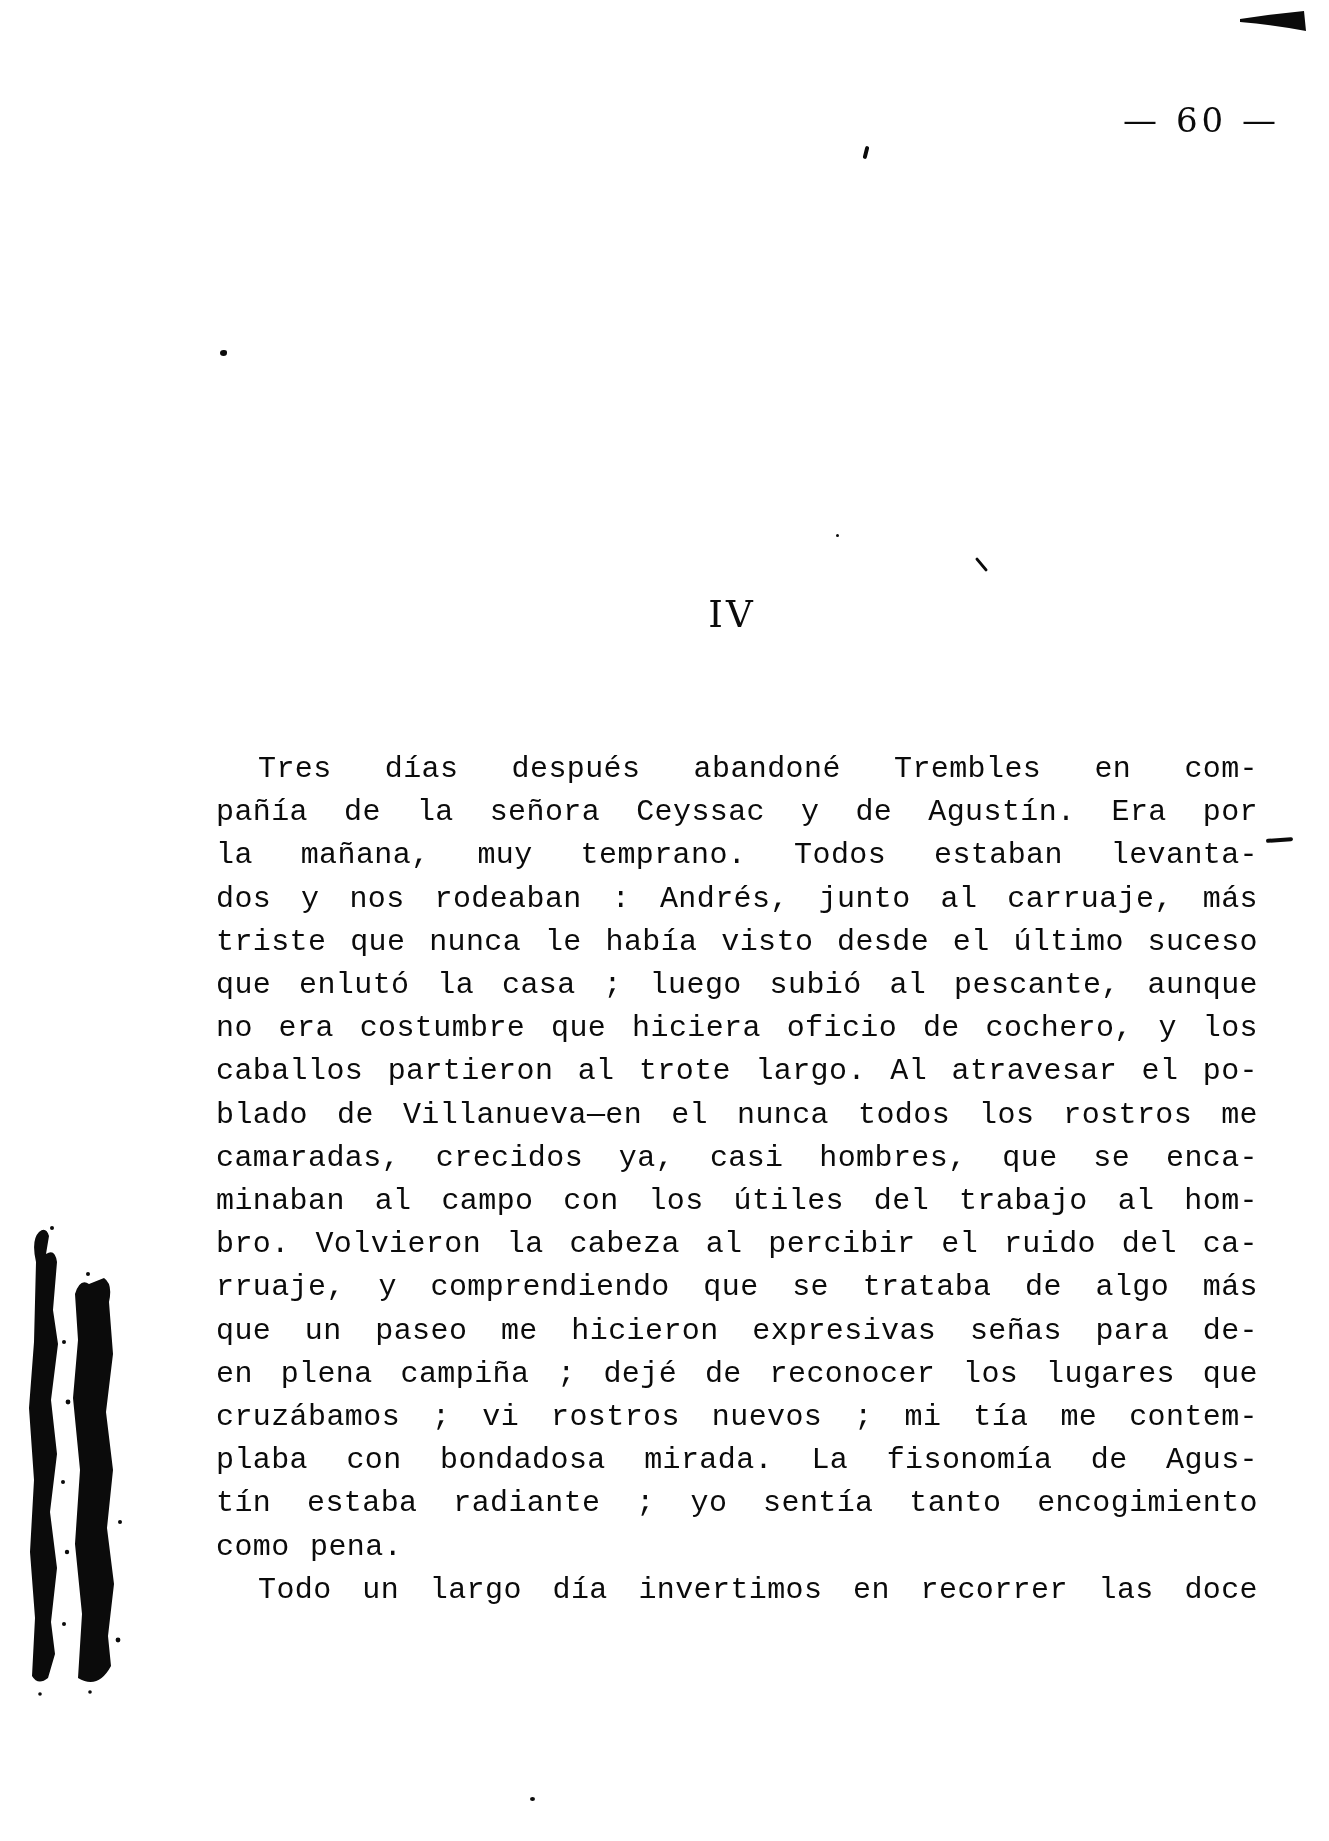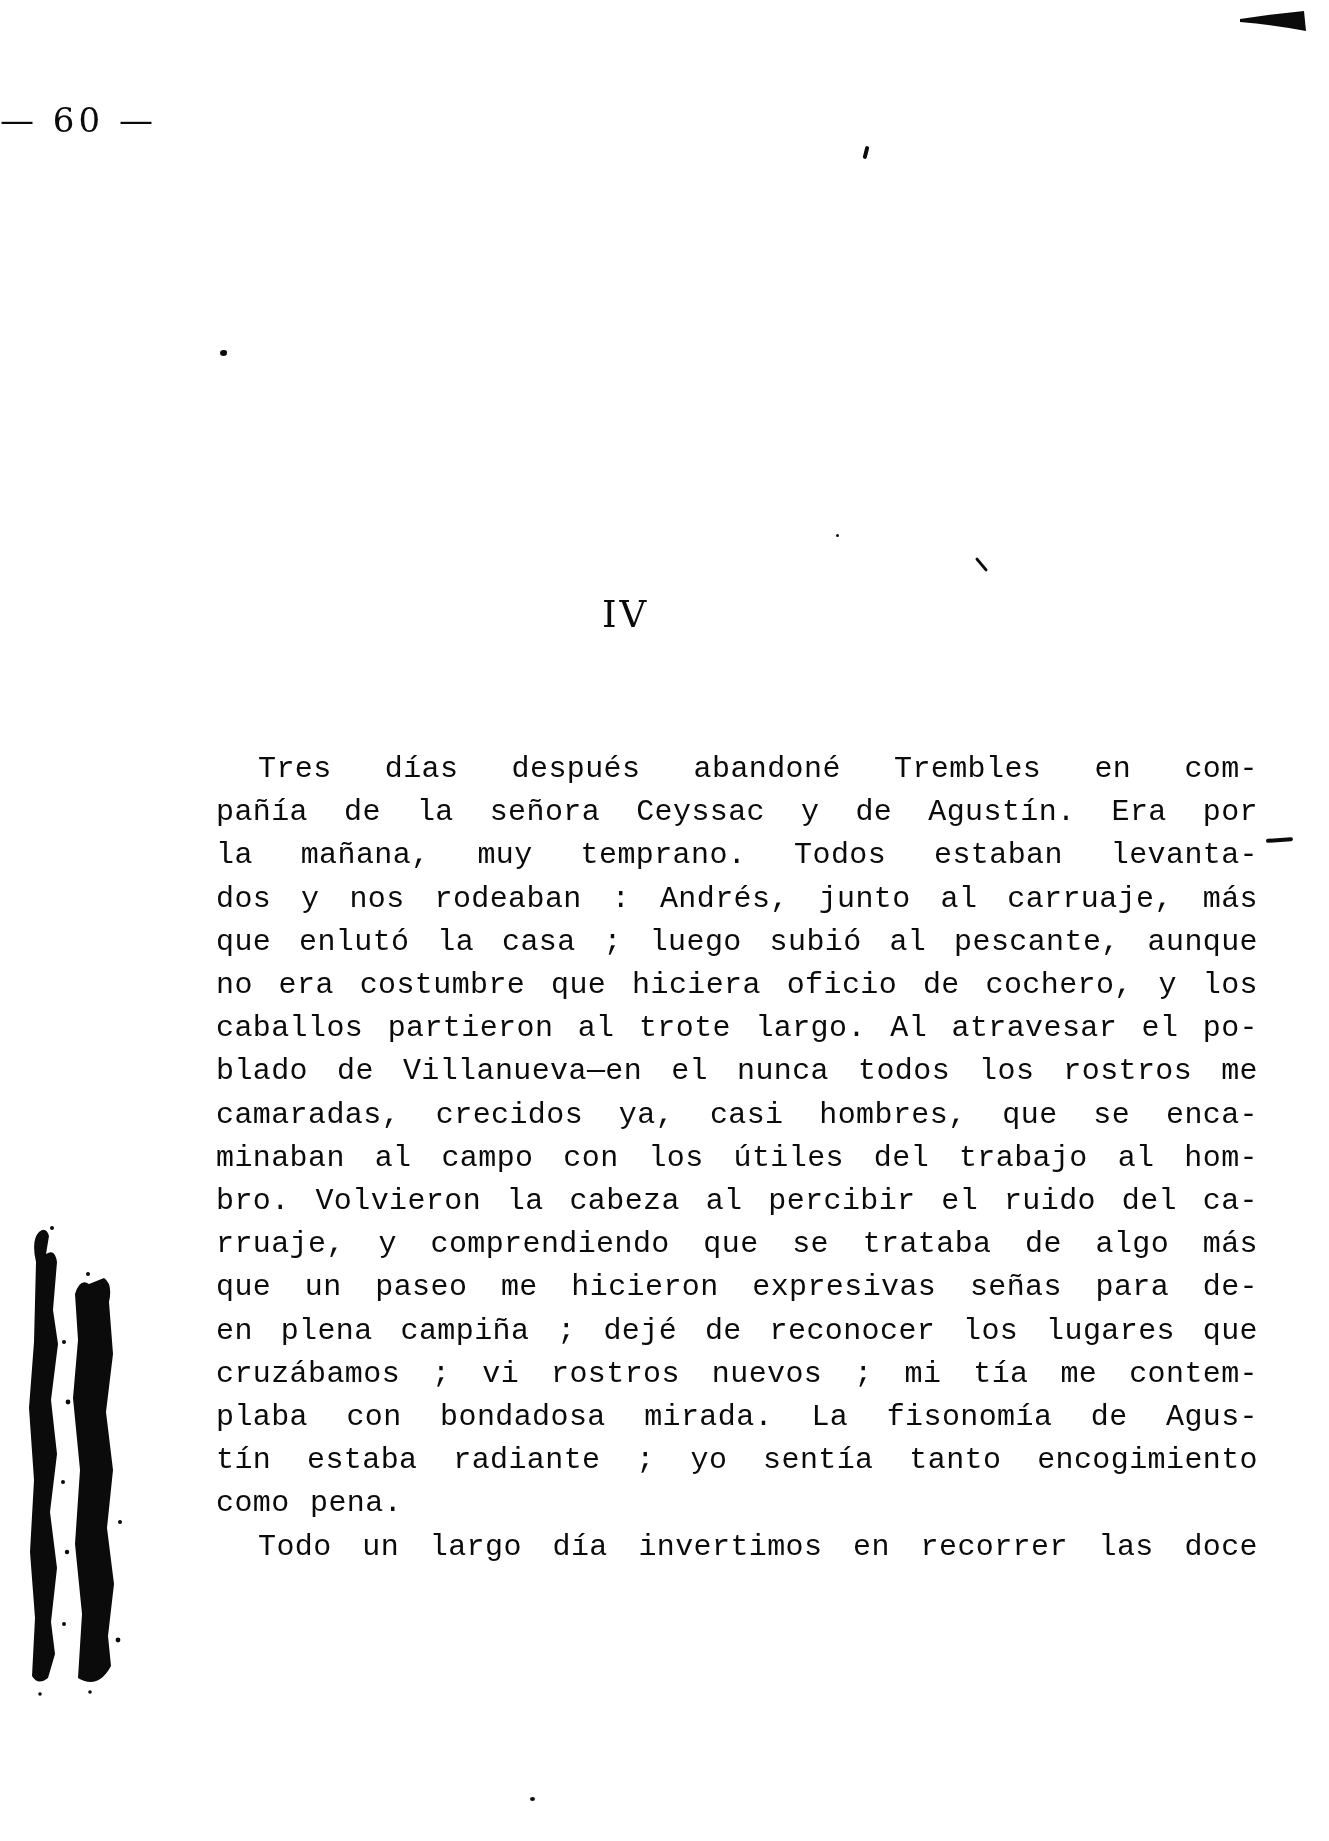--- a/index.html
+++ b/index.html
@@ -13,30 +13,31 @@
     background: #ffffff;
     overflow: hidden;
     font-family: "DejaVu Serif", "Liberation Serif", serif;
     color: #0b0b0b;
   }
   .page-number {
     position: absolute;
     top: 100px;
     left: 0;
     width: 1280px;
-    text-align: left;
+    text-align: right;
     font-size: 34px;
     letter-spacing: 4px;
     white-space: nowrap;
   }
   .chapter-heading {
     position: absolute;
     top: 593px;
-    left: 602px;
+    left: 632px;
     width: 200px;
+    text-align: center;
     font-size: 37px;
     letter-spacing: 3px;
   }
   .text-block {
     position: absolute;
     left: 216px;
     top: 748px;
     width: 1042px;
     font-family: Liberation Mono, monospace;
   }
@@ -82,20 +83,21 @@
   <div class="speck tilde-dash"></div>
   <div class="speck bottom-dot"></div>
 
   <div class="chapter-heading">IV</div>
 
   <div class="text-block">
     <div class="line indent">Tres días después abandoné Trembles en com-</div>
     <div class="line">pañía de la señora Ceyssac y de Agustín. Era por</div>
     <div class="line">la mañana, muy temprano. Todos estaban levanta-</div>
     <div class="line">dos y nos rodeaban : Andrés, junto al carruaje, más</div>
+    <div class="line">triste que nunca le había visto desde el último suceso</div>
     <div class="line">que enlutó la casa ; luego subió al pescante, aunque</div>
     <div class="line">no era costumbre que hiciera oficio de cochero, y los</div>
     <div class="line">caballos partieron al trote largo. Al atravesar el po-</div>
     <div class="line">blado de Villanueva—en el nunca todos los rostros me</div>
     <div class="line">camaradas, crecidos ya, casi hombres, que se enca-</div>
     <div class="line">minaban al campo con los útiles del trabajo al hom-</div>
     <div class="line">bro. Volvieron la cabeza al percibir el ruido del ca-</div>
     <div class="line">rruaje, y comprendiendo que se trataba de algo más</div>
     <div class="line">que un paseo me hicieron expresivas señas para de-</div>
     <div class="line">en plena campiña ; dejé de reconocer los lugares que</div>

